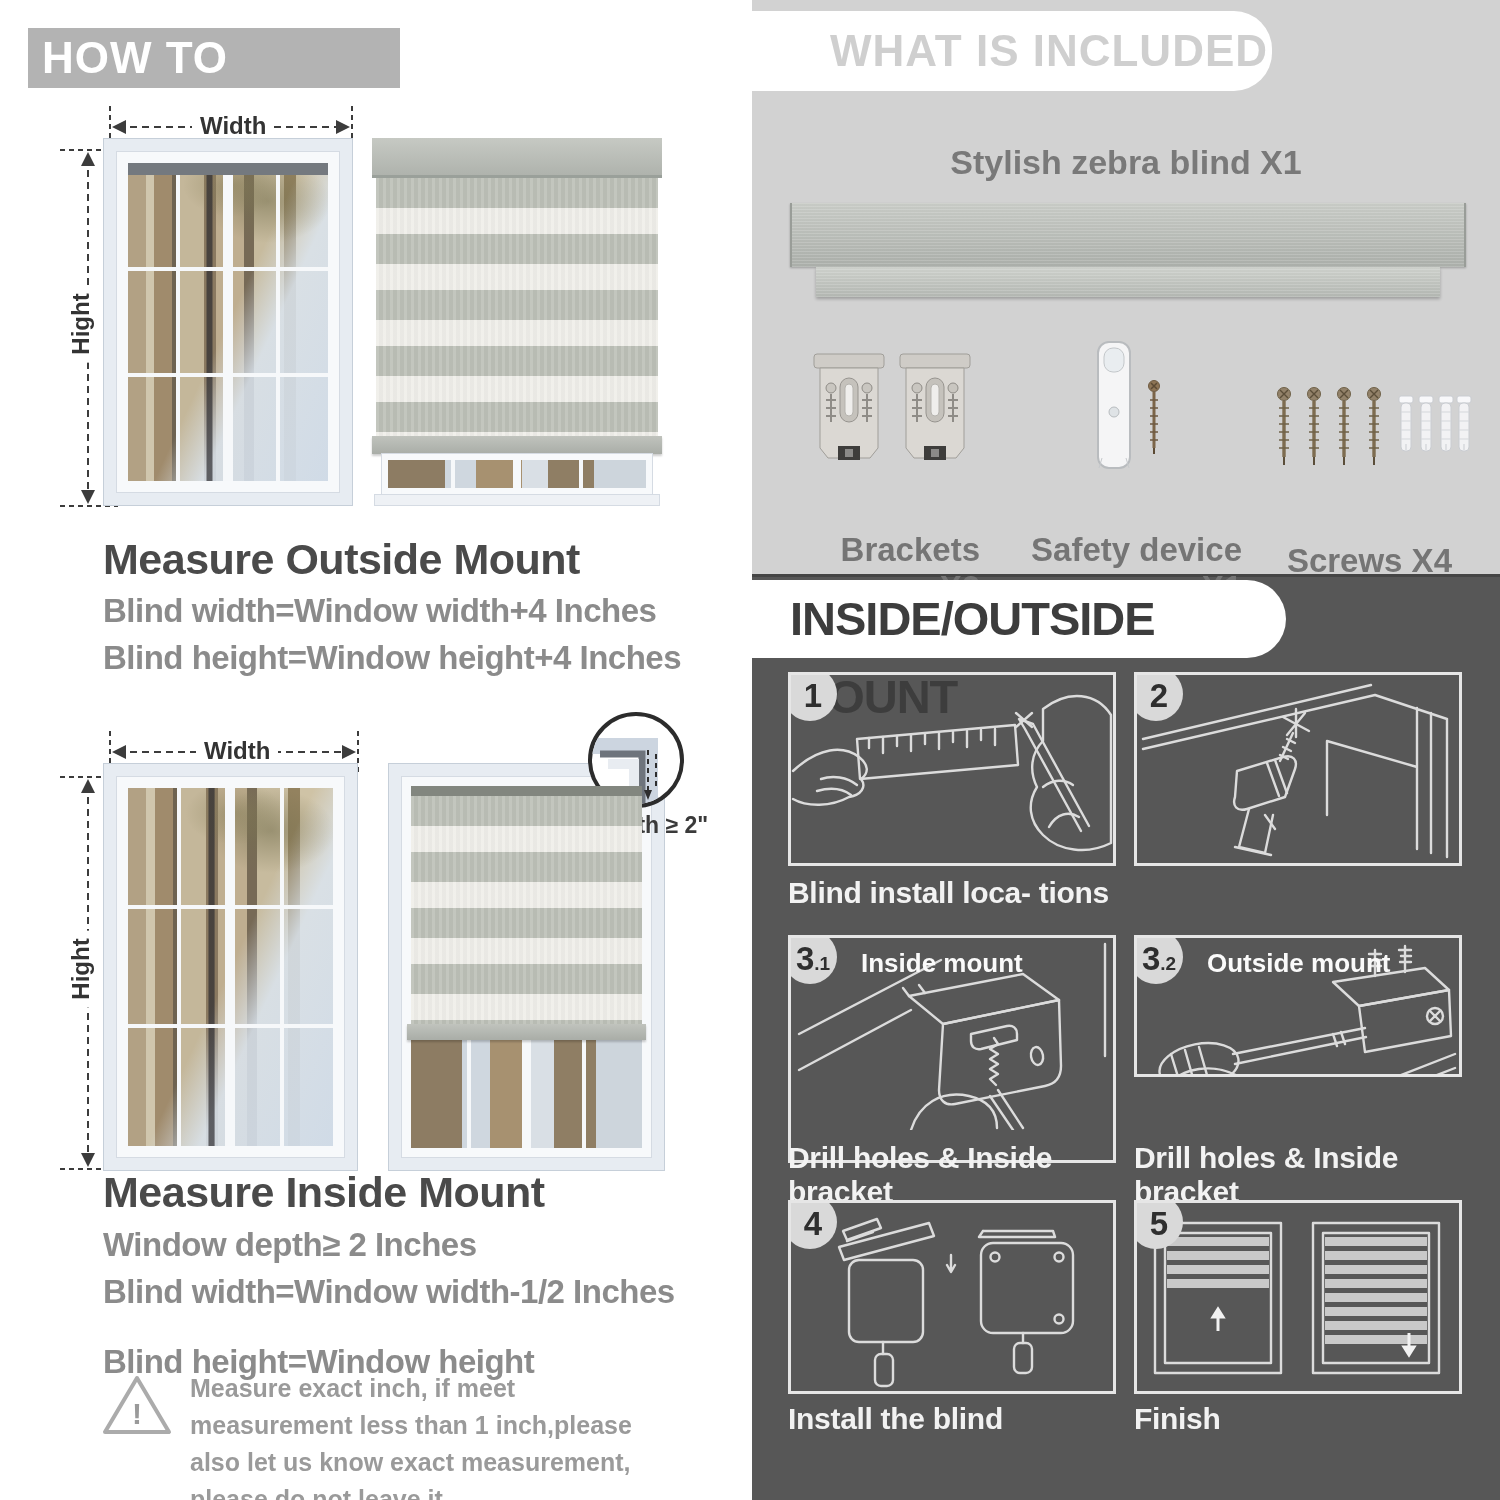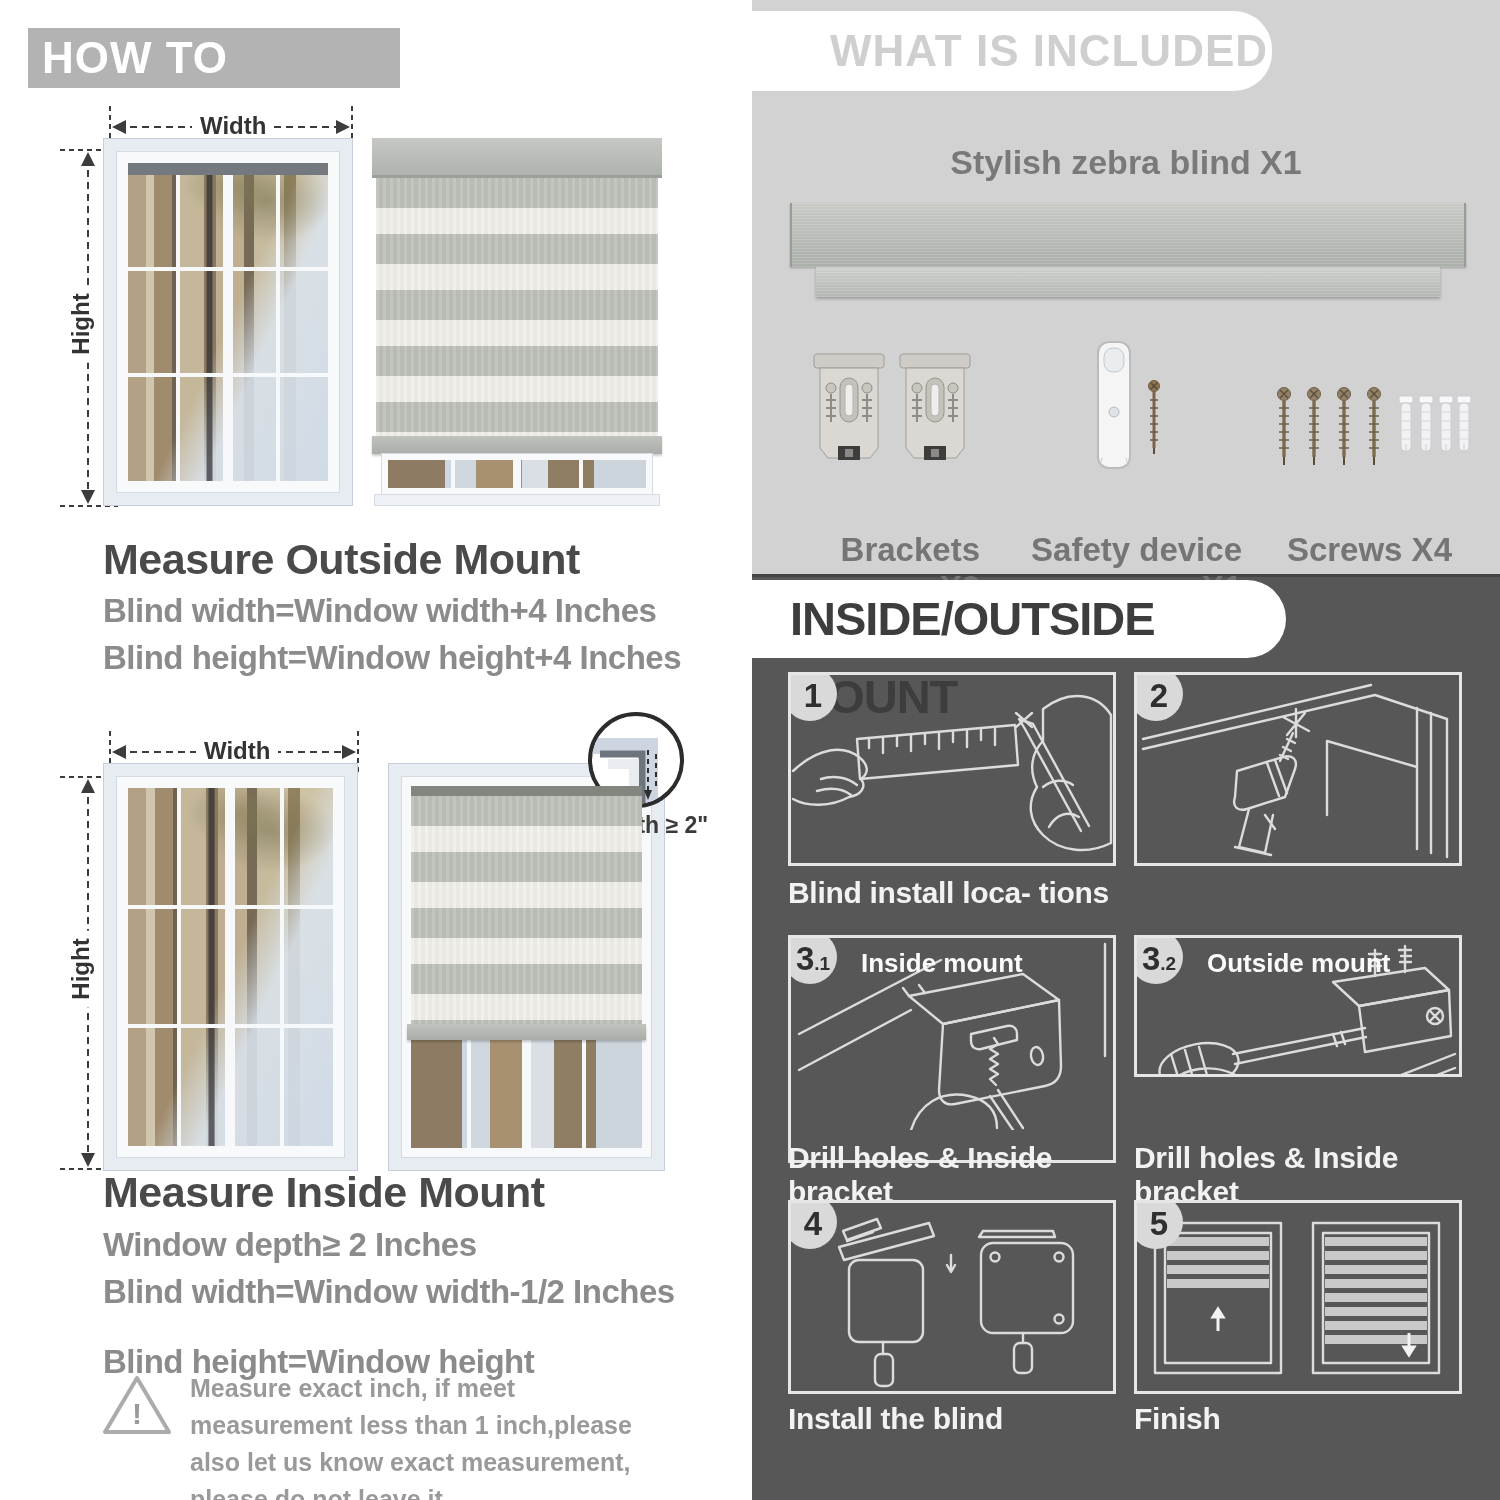--- a/index.html
+++ b/index.html
@@ -310,21 +310,21 @@
             <rect x="-5" y="19" width="10" height="48" rx="4" fill="rgba(250,250,252,.8)" stroke="#c9ccd1"></rect>
             <path d="M-5,28 h10 M-5,37 h10 M-5,46 h10 M-5,55 h10" stroke="#d4d7db"></path>
             <path d="M0,60 v6" stroke="#c9ccd1"></path>
           </g>
       </g>
     </svg>
   </div>
 
   <div class="abs part-label" style="left:800px;top:487px;width:180px;">Brackets X2</div>
   <div class="abs part-label" style="left:1018px;top:487px;width:224px;">Safety device X1</div>
-  <div class="abs part-label" style="left:1262px;top:487px;width:190px;">Screws X4</div>
+  <div class="abs part-label" style="left:1262px;top:498px;width:190px;">Screws X4</div>
 
   <div class="abs bar-white mount-bar">INSIDE/OUTSIDE MOUNT</div>
 
   <div class="panel" style="left:788px;top:672px;">
     <svg viewBox="0 0 322 188">
       <g class="lineart">
         <path d="M66,64 L224,50 L227,90 L69,104 Z"></path>
         <path d="M78,63 v10 M92,62 v16 M106,61 v10 M120,60 v16 M134,59 v10 M148,58 v16 M162,57 v10 M176,56 v16 M190,55 v10 M204,54 v16"></path>
         <path d="M225,38 l16,14 M241,38 l-16,14"></path>
         <path d="M234,54 L290,156 M242,49 L298,151 M234,54 L228,44 L242,49"></path>

